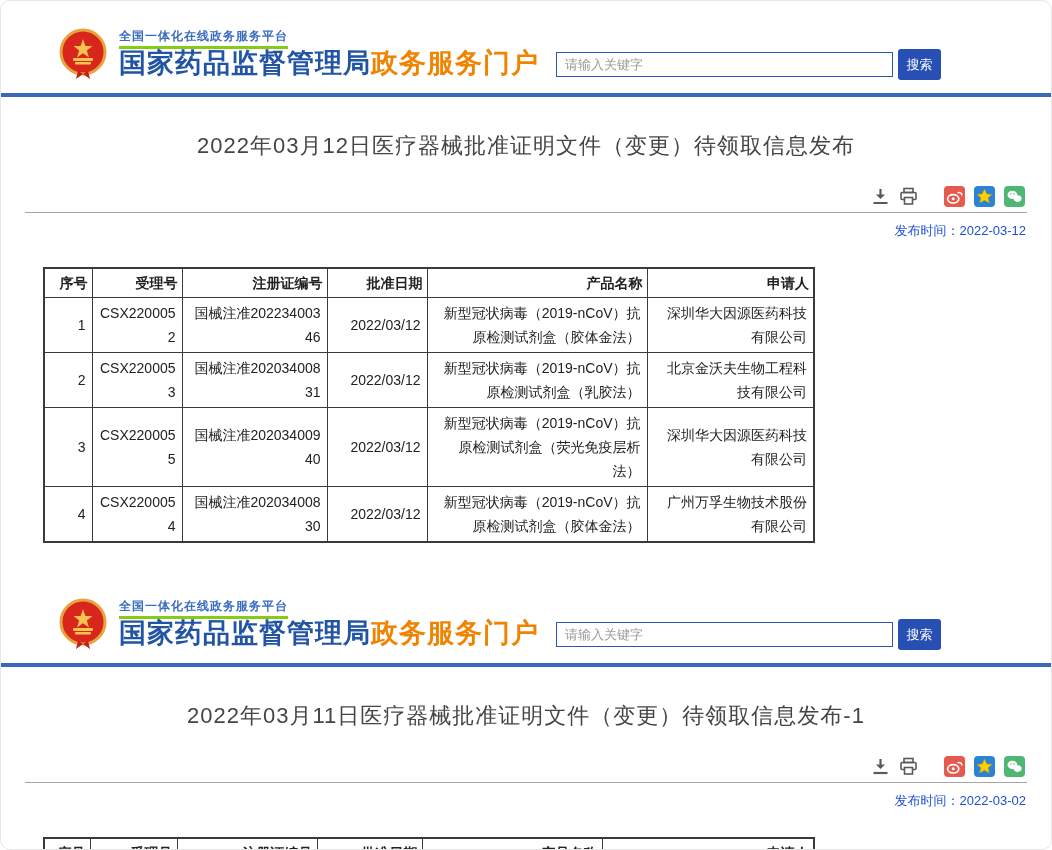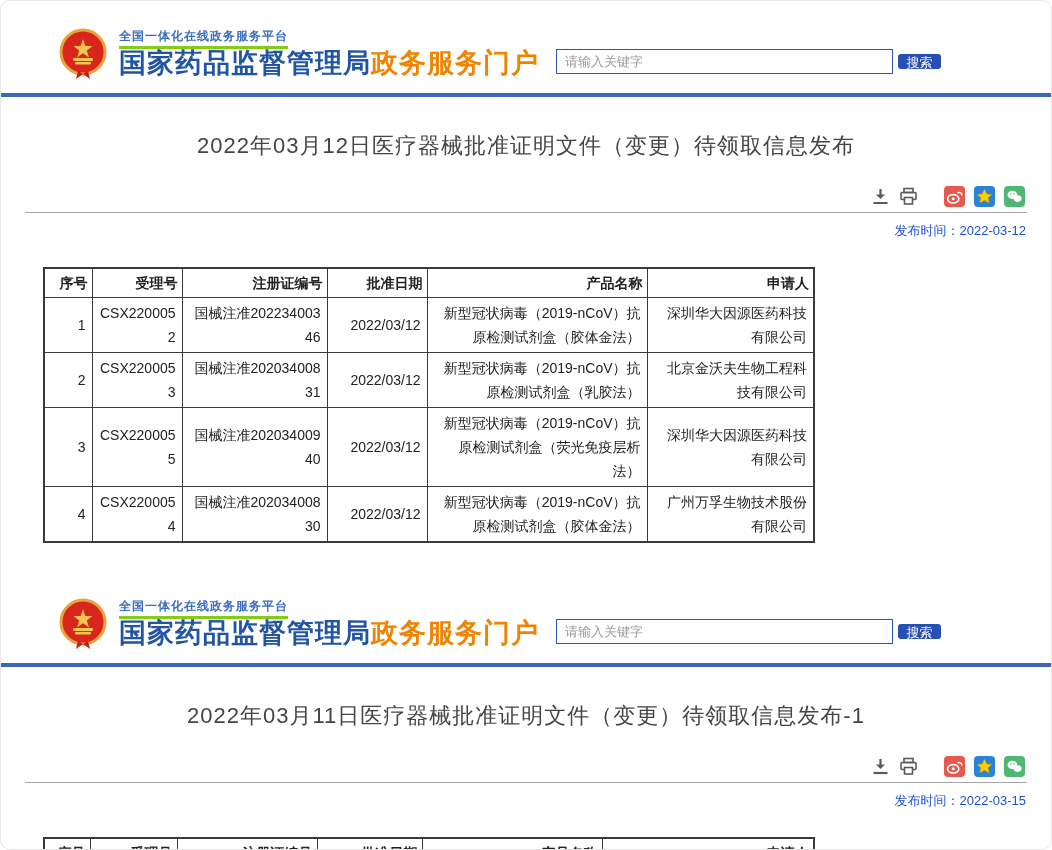--- a/index.html
+++ b/index.html
@@ -39,21 +39,21 @@
   }
   .search-input {
     width: 337px; height: 25px;
     border: 1px solid #2b56b4;
     font-size: 13px; padding: 0 8px;
     color: #333; outline: none;
     font-family: "Liberation Sans", sans-serif;
   }
   .search-input::placeholder { color: #9a9a9a; }
   .search-btn {
-    width: 43px; height: 15px; margin-left: 5px;
+    width: 43px; height: 31px; margin-left: 5px;
     background: #2850b4; color: #fff;
     border: none; border-radius: 3px;
     font-size: 13px; cursor: pointer;
     font-family: "Liberation Sans", sans-serif;
   }
   .blue-divider { height: 4px; background: #3a67b8; width: 100%; }
   
   .article-title {
     text-align: center;
     font-size: 22px; color: #454545; font-weight: 500;
@@ -255,21 +255,21 @@
       </svg>
       <svg class="social-icon" viewBox="0 0 21 21">
         <rect width="21" height="21" rx="4" fill="#50b674"></rect>
         <ellipse cx="8.4" cy="8.8" rx="4.9" ry="4.1" fill="#fff"></ellipse>
         <ellipse cx="13.6" cy="12.6" rx="3.9" ry="3.3" fill="#fff"></ellipse>
         <circle cx="6.8" cy="8" r="0.7" fill="#50b674"></circle>
         <circle cx="10" cy="8" r="0.7" fill="#50b674"></circle>
       </svg>
     </div>
     <hr class="thin-divider">
-    <div class="publish-time"><span>发布时间：</span><span>2022-03-15</span></div>
+    <div class="publish-time"><span>发布时间：</span><span>2022-03-02</span></div>
 
     <table class="approval t2">
       <colgroup>
         <col style="width:46px">
           <col style="width:87px">
           <col style="width:140px">
         <col style="width:105px">
           <col style="width:180px">
           <col style="width:212px">
       </colgroup>

